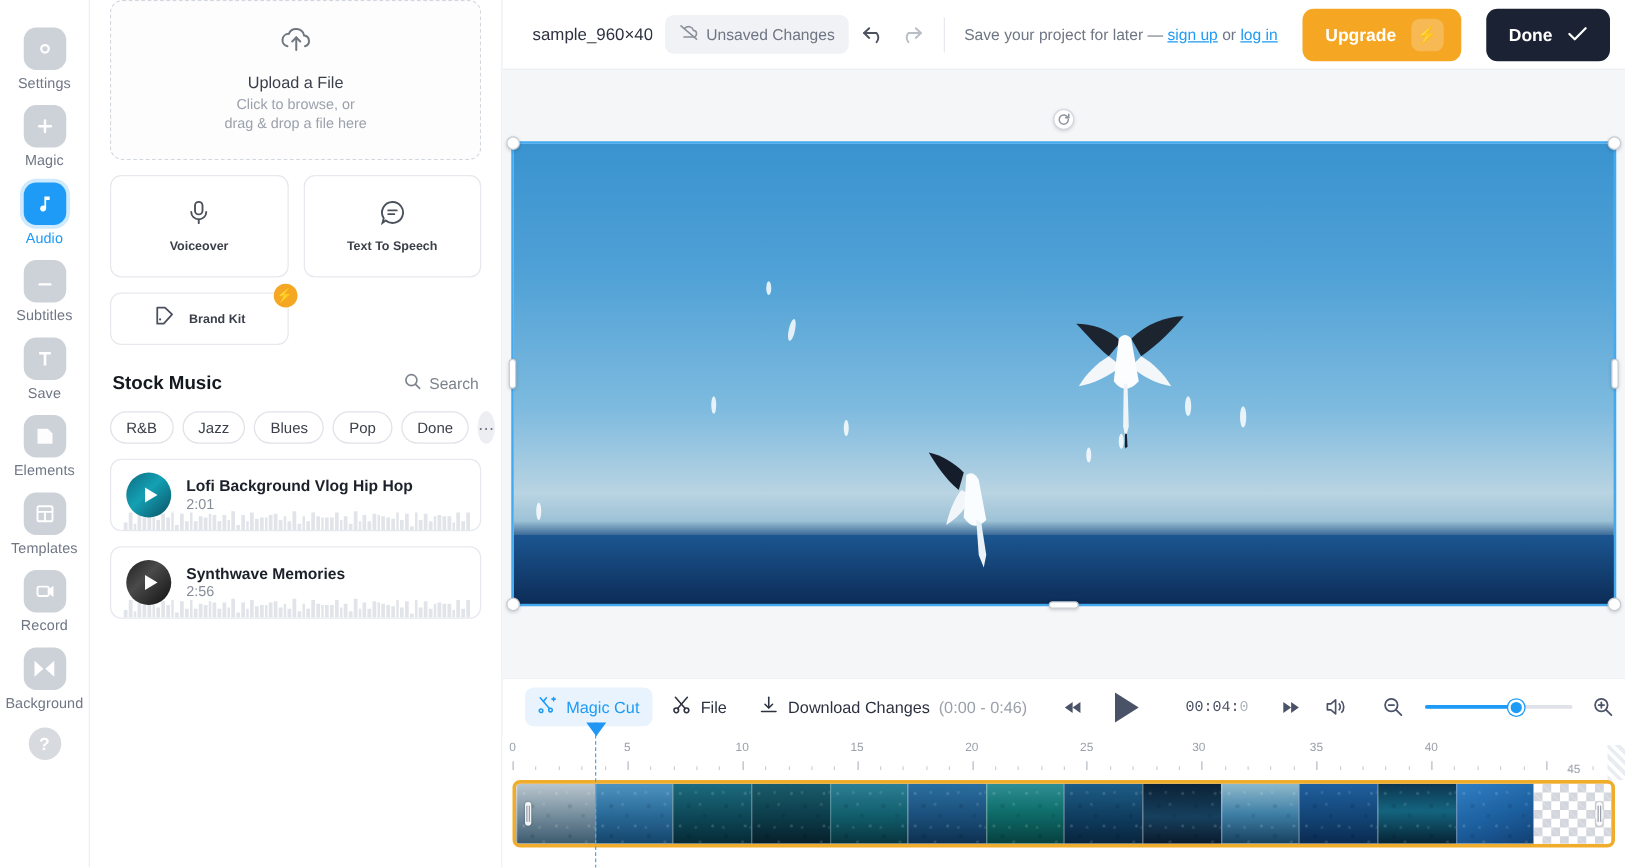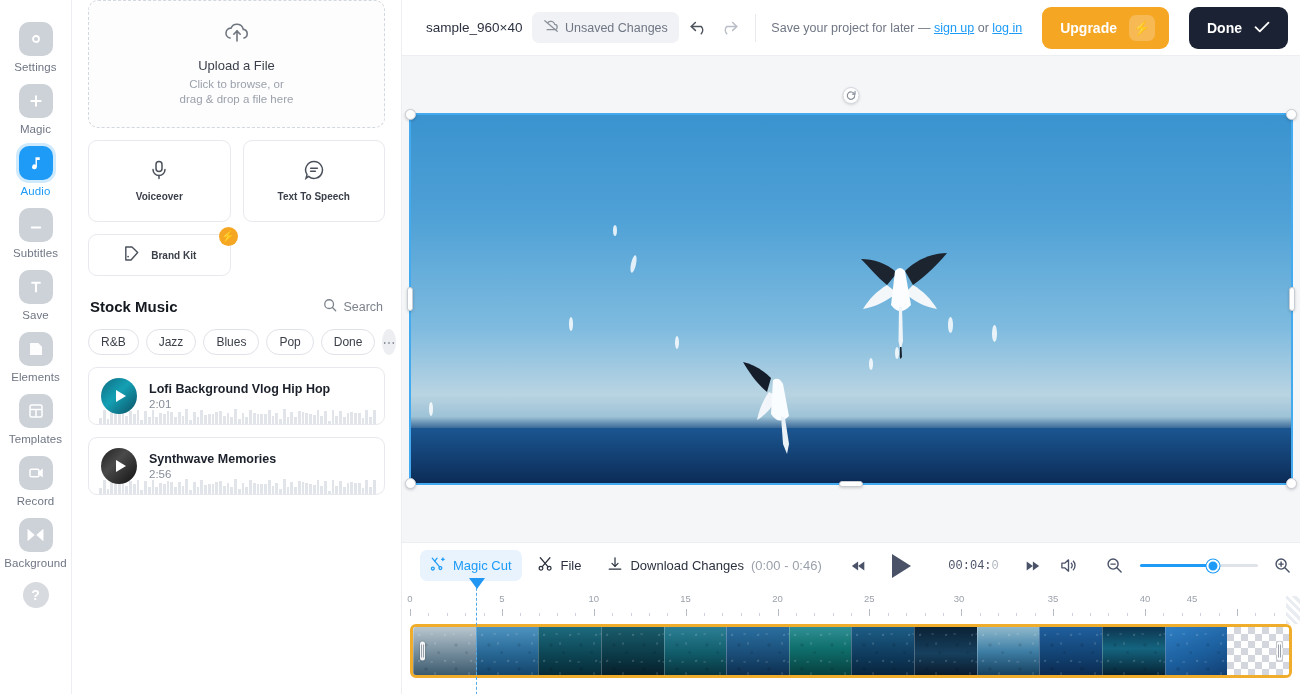--- a/index.html
+++ b/index.html
@@ -1003,21 +1003,21 @@
           <div class="tick minor" style="left: 679.875px;"></div>
           <div class="tick minor" style="left: 698.25px;"></div>
           <div class="tick minor" style="left: 716.625px;"></div>
           <div class="tick major" style="left: 735px;"></div>
           <div class="tick-lbl" style="left: 735px;">40</div>
           <div class="tick minor" style="left: 753.375px;"></div>
           <div class="tick minor" style="left: 771.75px;"></div>
           <div class="tick minor" style="left: 790.125px;"></div>
           <div class="tick minor" style="left: 808.5px;"></div>
           <div class="tick major" style="left: 826.875px;"></div>
-          <div class="tick-lbl" style="left: 782px;">45</div>
+          <div class="tick-lbl" style="left: 849px; margin-top: 17px;">45</div>
           <div class="tick minor" style="left: 845.25px;"></div>
           <div class="tick minor" style="left: 863.625px;"></div>
           <div class="tick minor" style="left: 882px;"></div>
         </div>
       <div class="playhead" id="playhead" style="left: 73.5px;">
         <div class="head"></div>
       </div>
       <div class="clip-row">
         <div class="clip" id="clip">
             <div class="frame" style="background: linear-gradient(rgb(185, 198, 206) 0%, rgb(127, 150, 165) 45%, rgb(60, 90, 110) 100%); border-left: 1px solid rgba(255, 255, 255, 0.25);">

